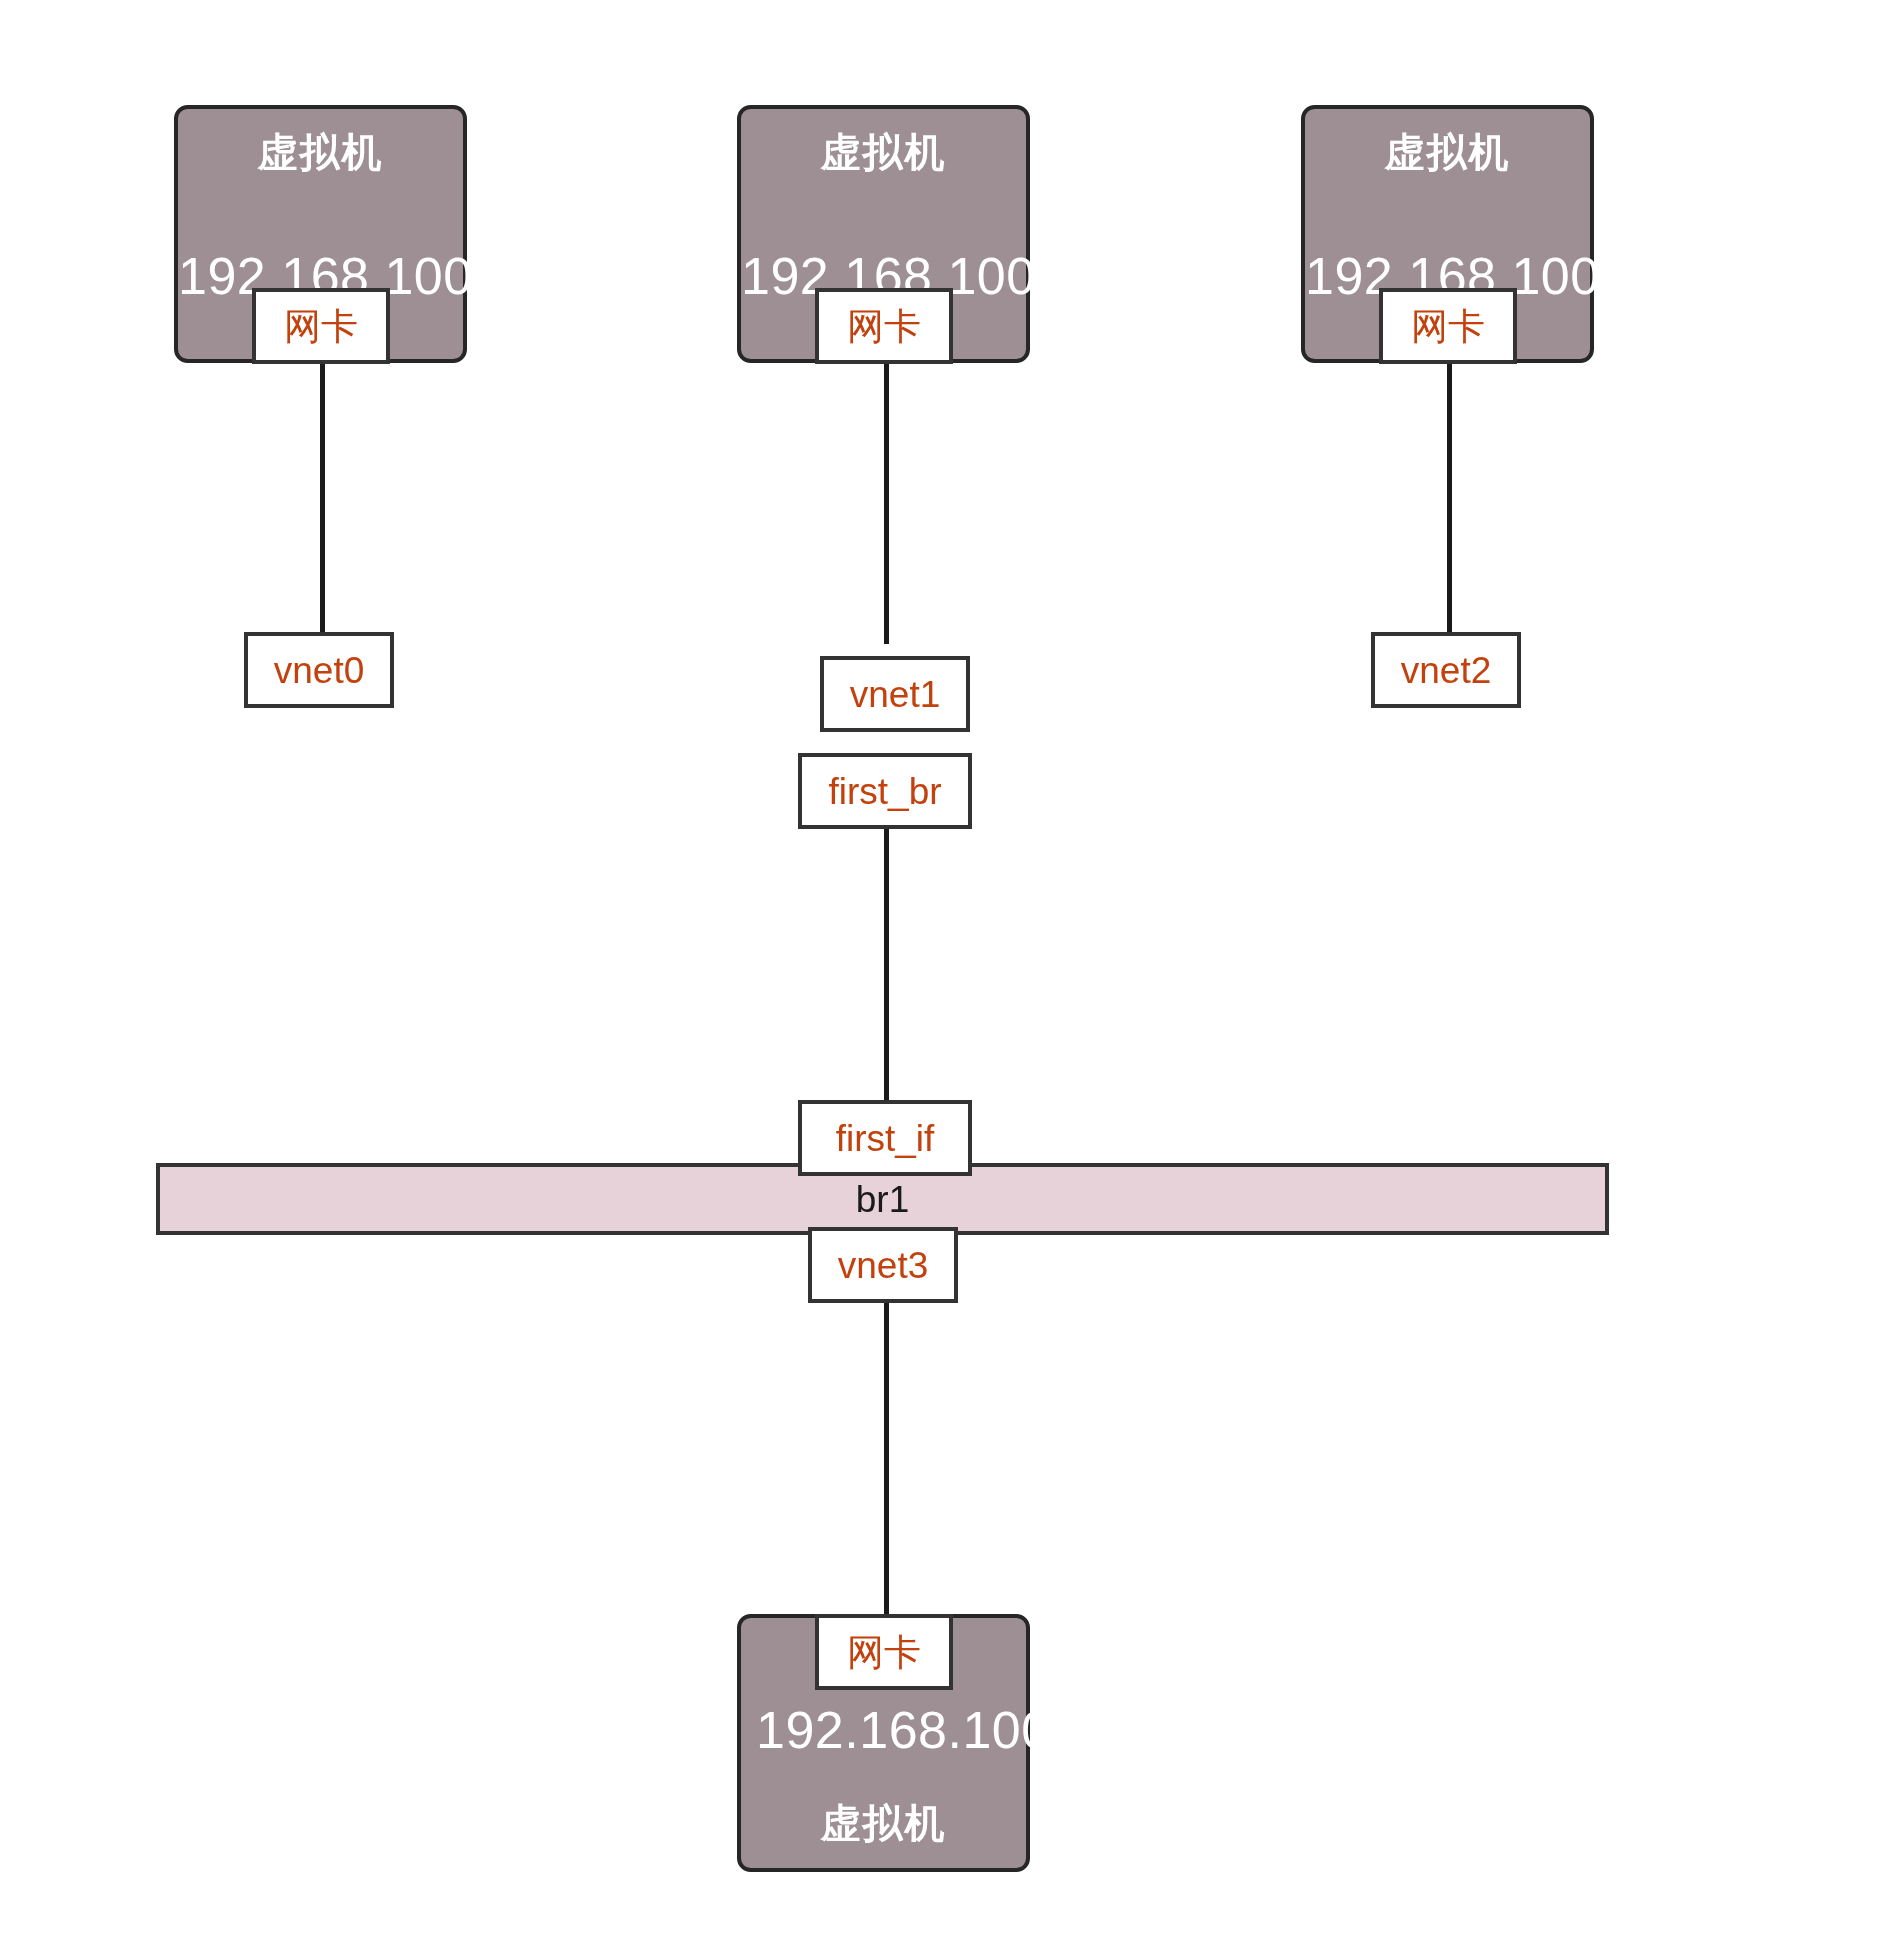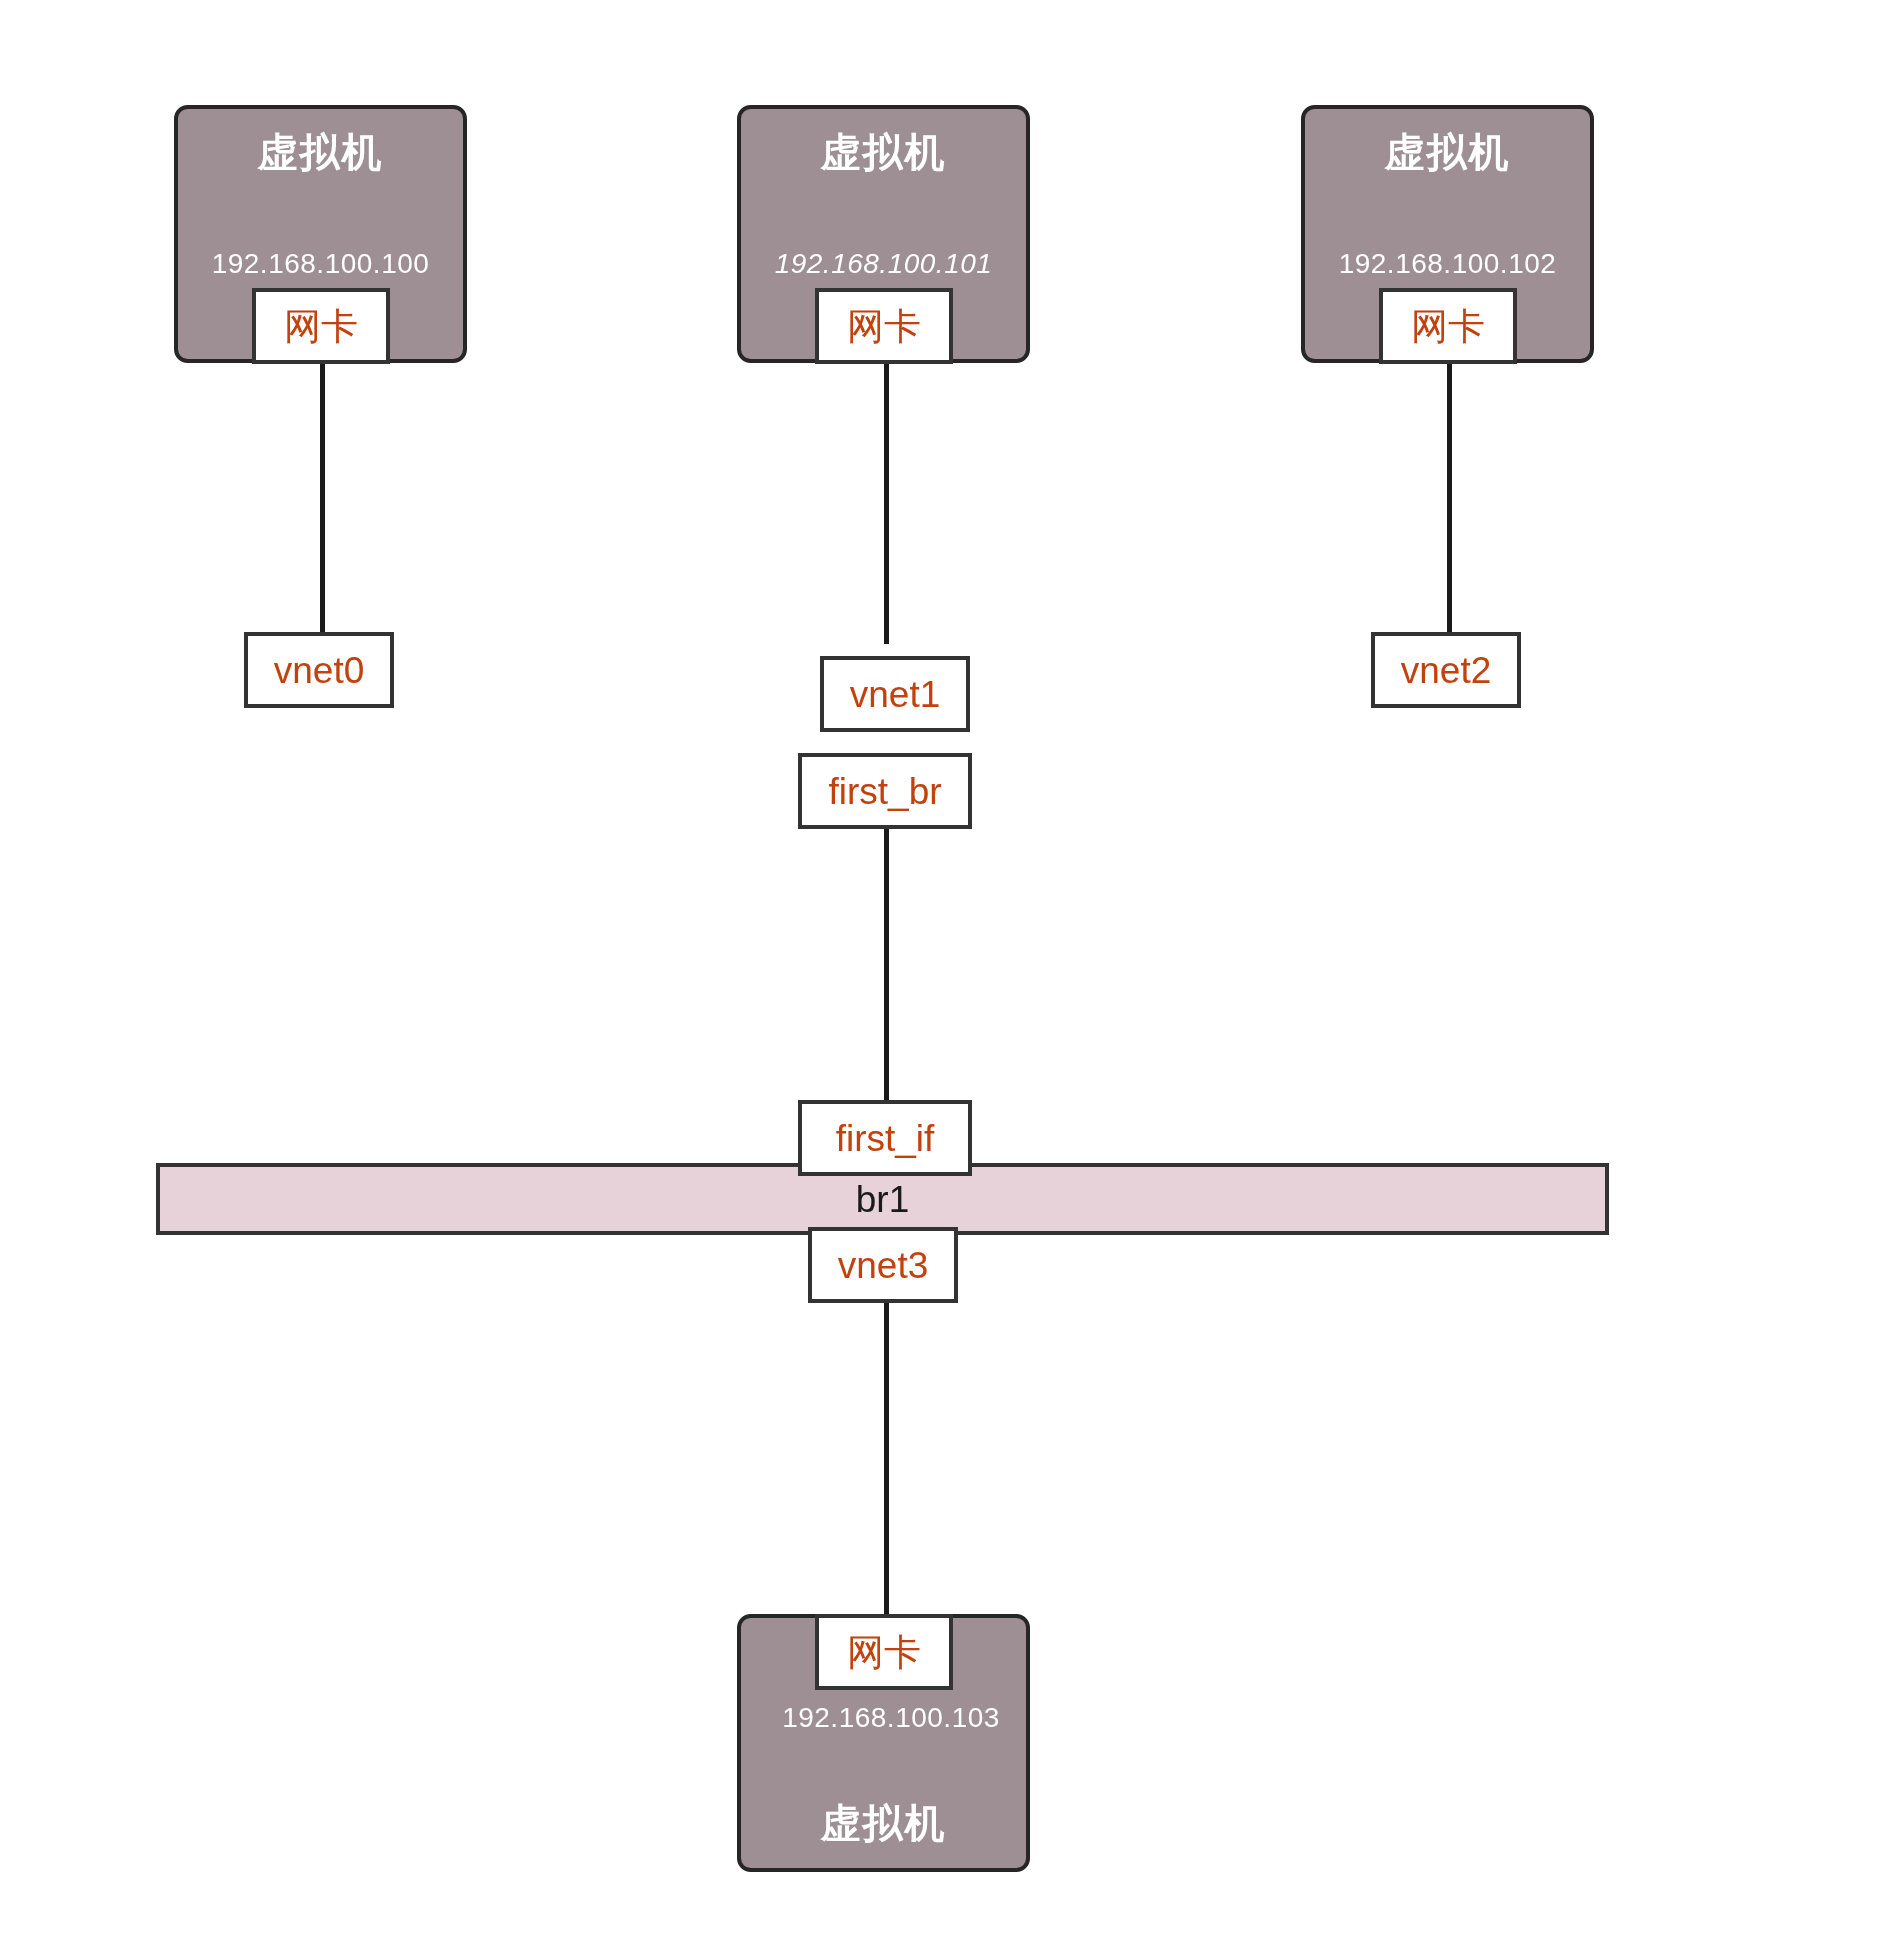--- a/index.html
+++ b/index.html
@@ -33,21 +33,21 @@
   }
   .vm-title {
     color: #ffffff;
     font-size: 40px;
     font-weight: bold;
     letter-spacing: 2px;
     line-height: 1;
   }
   .vm-ip {
     color: #ffffff;
-    font-size: 28px;
+    font-size: 52px;
     font-weight: normal;
     letter-spacing: 0.5px;
     line-height: 1;
     white-space: nowrap;
   }
 
   
   .chip {
     position: absolute;
     box-sizing: border-box;
@@ -100,21 +100,21 @@
   <div class="vm-box" style="left:174px; top:105px; width:293px; height:258px; padding-top:23.4px;">
     <div class="vm-title">虚拟机</div>
     <div class="vm-ip" style="position:absolute; left:0; right:0; text-align:center; top:141px;">192.168.100.100</div>
   </div>
   <div class="chip" style="left:252px; top:288px; width:138px; height:76px;">
     <span>网卡</span>
   </div>
 
   <div class="vm-box" style="left:737px; top:105px; width:293px; height:258px; padding-top:23.4px;">
     <div class="vm-title">虚拟机</div>
-    <div class="vm-ip" style="position:absolute; left:0; right:0; text-align:center; top:141px;font-style:italic;">192.168.100.101</div>
+    <div class="vm-ip" style="position:absolute; left:0; right:0; text-align:center; top:141px;">192.168.100.101</div>
   </div>
   <div class="chip" style="left:815px; top:288px; width:138px; height:76px;">
     <span>网卡</span>
   </div>
 
   <div class="vm-box" style="left:1301px; top:105px; width:293px; height:258px; padding-top:23.4px;">
     <div class="vm-title">虚拟机</div>
     <div class="vm-ip" style="position:absolute; left:0; right:0; text-align:center; top:141px;">192.168.100.102</div>
   </div>
   <div class="chip" style="left:1379px; top:288px; width:138px; height:76px;">

